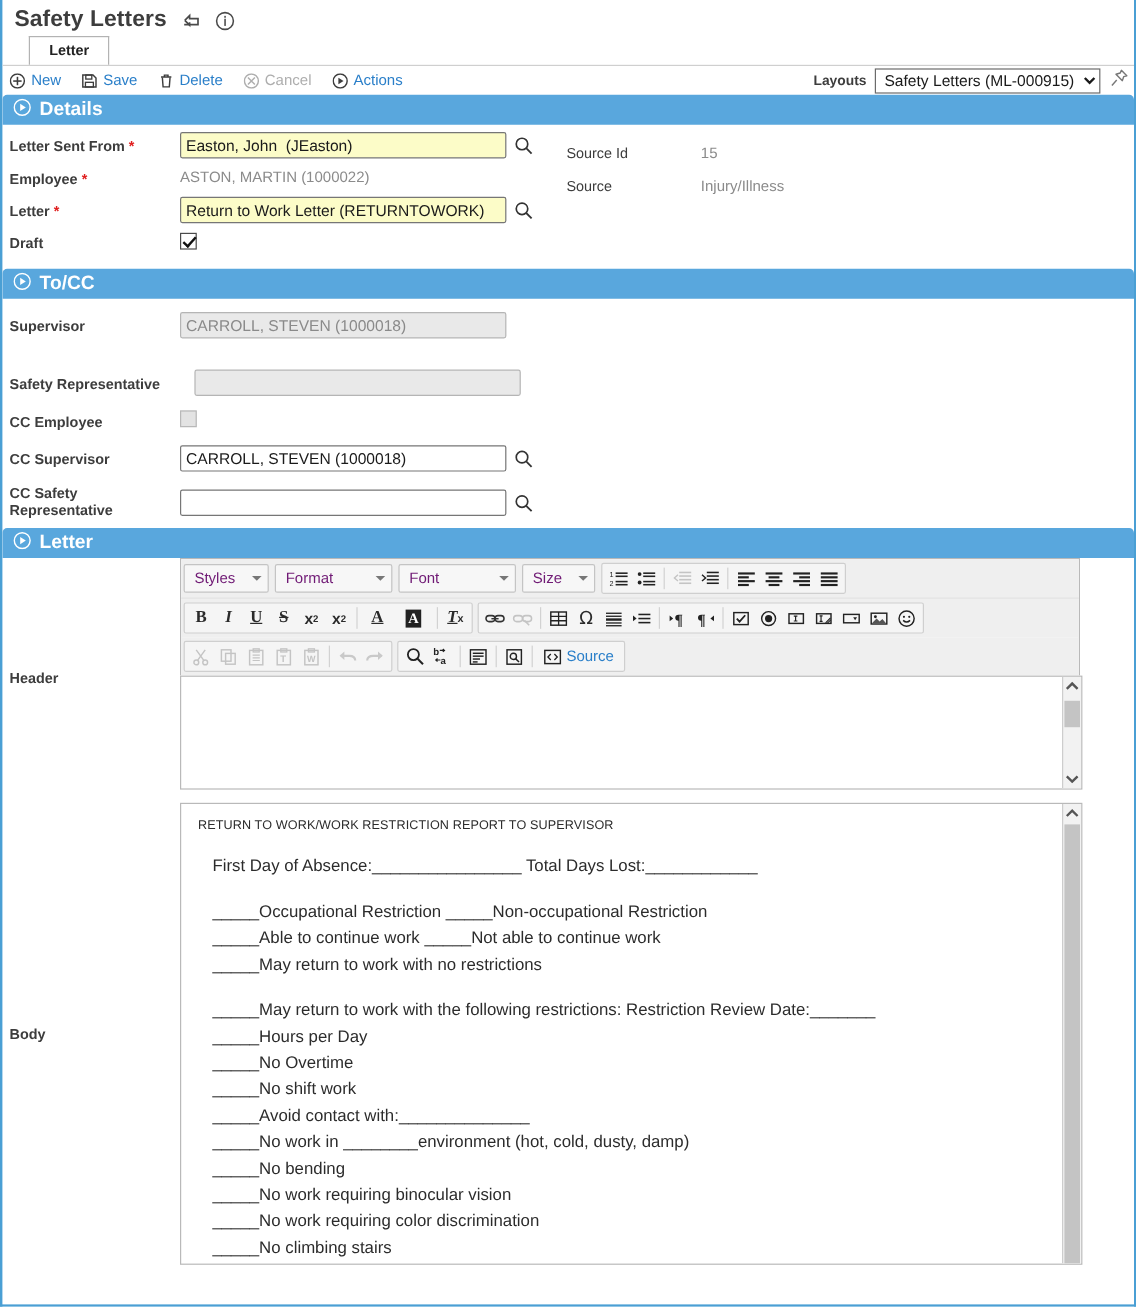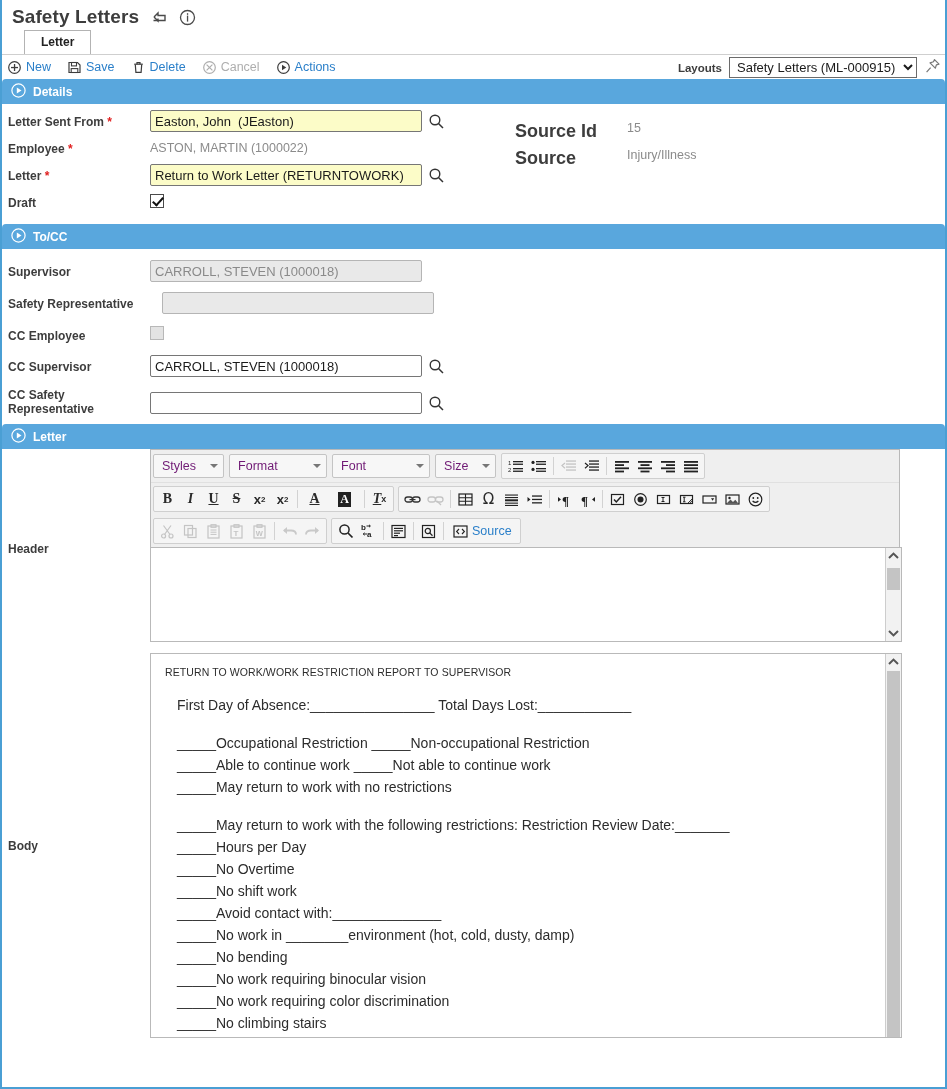--- a/index.html
+++ b/index.html
@@ -87,21 +87,21 @@
     height: 21px;
     padding: 0 2px 0 3px;
     width: 188px;
   }
   .pin { color: #555; }
 
   
   .section-hd {
     background: #59a7dd;
     color: #fff;
-    font-size: 12px;
+    font-size: 16px;
     font-weight: bold;
     height: 25px;
     display: flex; align-items: center;
     padding-left: 9px;
     gap: 7px;
     border-top-left-radius: 4px;
     border-top-right-radius: 4px;
   }
   .section-hd .caret-circle { display: block; }
 
@@ -165,21 +165,21 @@
     font-size: 14px;
     color: #1a1a1a;
     padding: 0 3px;
   }
 
   
   .details-grid { display: flex; }
   .details-left { width: 470px; }
   .details-right { padding-top: 6px; }
   .rrow { display: flex; min-height: 27px; }
-  .rlbl { width: 112px; font-size: 18px; font-weight: bold; color: #3d3d3d; padding-top: 5px; margin-left: 43px;}
+  .rlbl { width: 112px; font-size: 12px; font-weight: normal; color: #3d3d3d; padding-top: 5px;}
   .rval { font-size: 12.5px; color: #8b8b8b; padding-top: 5px; }
 
   
   .editor-row { display: flex; }
   .editor-lbl {
     width: 148px; padding-left: 6px;
     font-size: 12px; font-weight: bold; color: #3d3d3d;
     display: flex; align-items: center; text-align: right;
   }
   .editor-box {
@@ -462,21 +462,21 @@
 
   <div class="form-area">
 
     <div class="row" style="margin-top:5px;">
       <div class="lbl">Supervisor</div>
       <div class="fieldcell">
         <input class="txt ro" readonly="" value="CARROLL, STEVEN (1000018)" style="">
       </div>
     </div>
 
-    <div class="row" style="margin-top:5px;gap:12px;">
+    <div class="row" style="margin-top:21px;gap:12px;">
       <div class="lbl">Safety Representative</div>
       <div class="fieldcell">
         <input class="txt ro" readonly="" value="" style="">
       </div>
     </div>
 
     <div class="row" style="margin-top:5px;">
       <div class="lbl">CC Employee</div>
       <div class="fieldcell" style="padding-top:2px;">
         <span class="chk off"></span>

